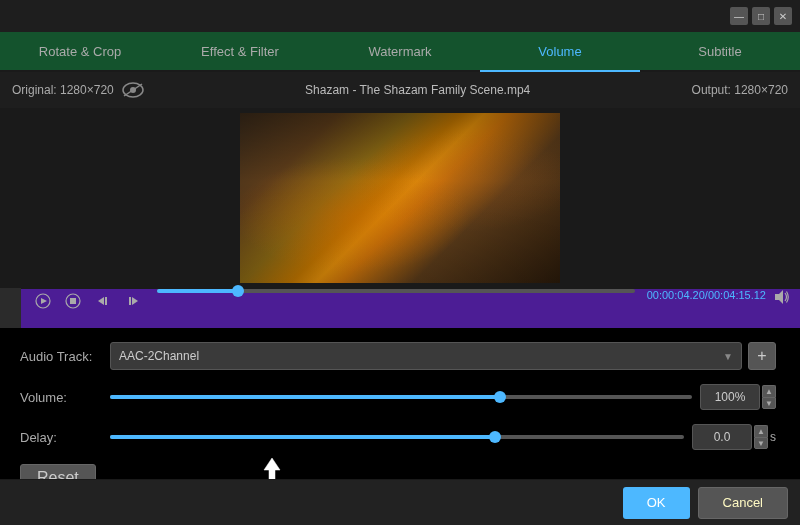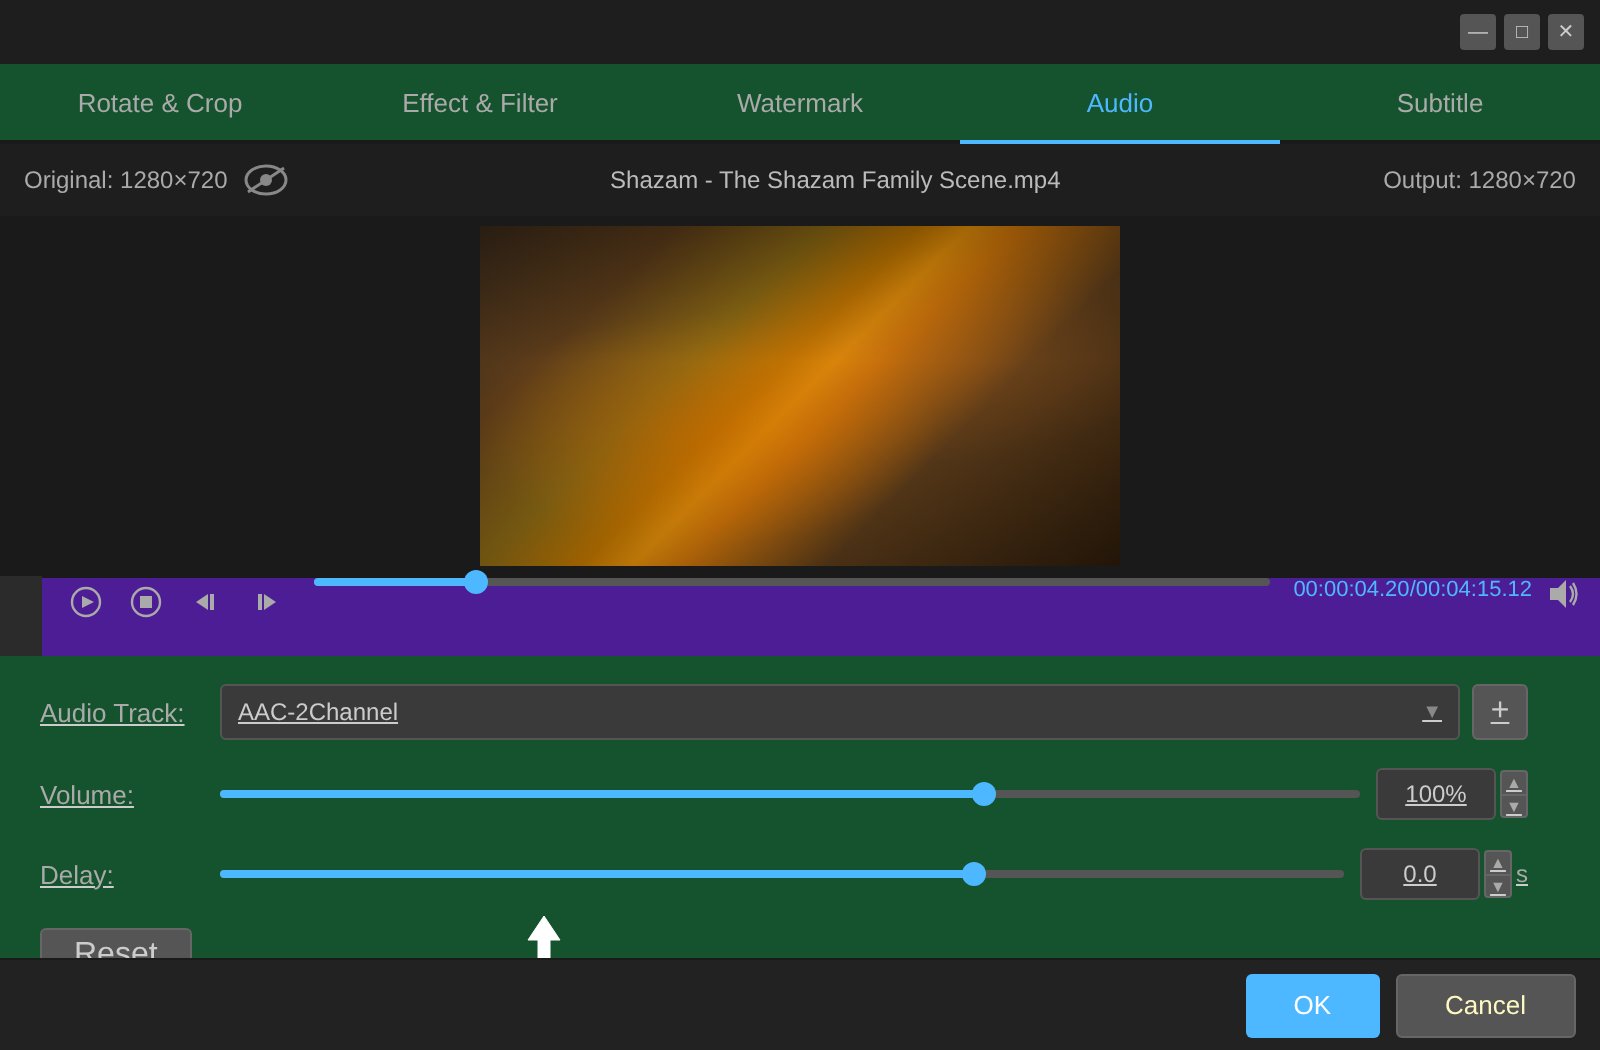--- a/index.html
+++ b/index.html
@@ -169,23 +169,22 @@
       white-space: nowrap;
     }
     .volume-icon {
       color: #aaa;
       font-size: 14px;
       cursor: pointer;
     }
 
     
     .panel {
-      background: #14532d;
-      padding: 14px 36px 10px 20px;
-      text-decoration: underline;
+      background: #000000;
+      padding: 14px 24px 10px 20px;
     }
 
     .field-row {
       display: flex;
       align-items: center;
       margin-bottom: 14px;
     }
     .field-label {
       width: 90px;
       color: #aaa;
@@ -350,21 +349,21 @@
   <div class="tab">
     <span>Rotate &amp; Crop</span>
   </div>
   <div class="tab">
     <span>Effect &amp; Filter</span>
   </div>
   <div class="tab">
     <span>Watermark</span>
   </div>
   <div class="tab active">
-    <span>Audio</span>
+    <span>Volume</span>
   </div>
   <div class="tab">
     <span>Subtitle</span>
   </div>
 </div>
 
 <div class="info-bar">
   <div class="left">
     <span>Original: 1280×720</span>
     <svg width="22" height="16" viewBox="0 0 22 16" style="cursor:pointer">

